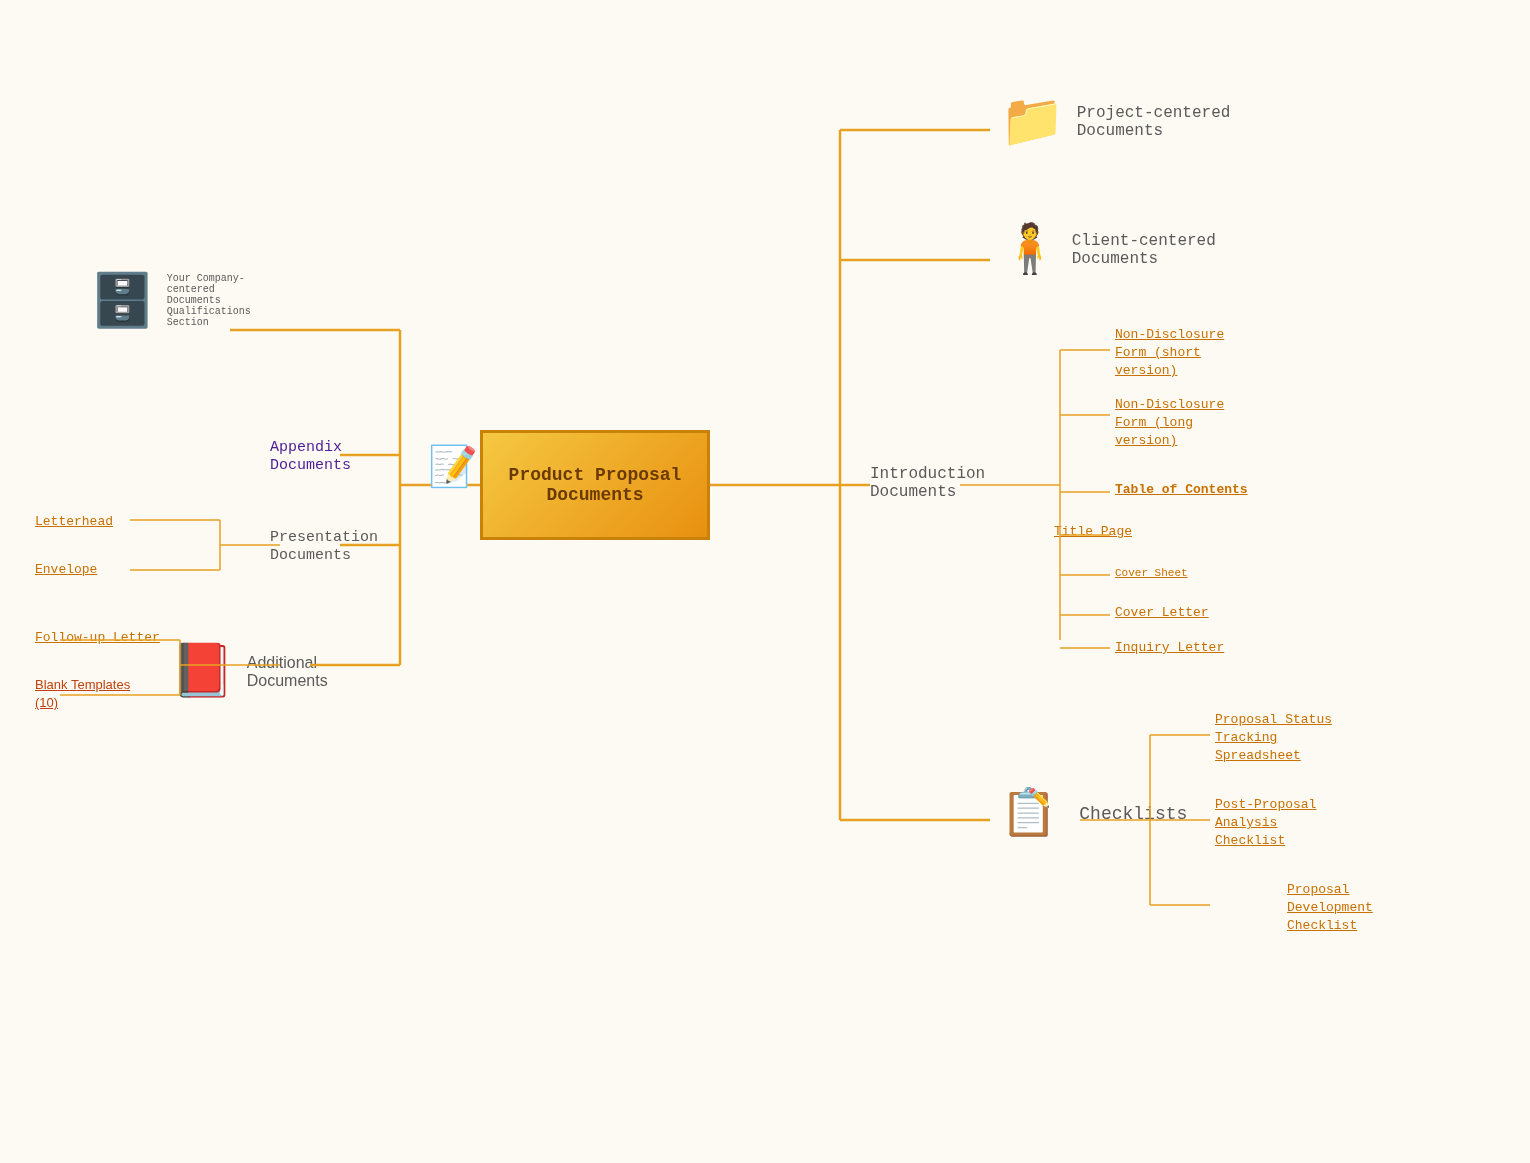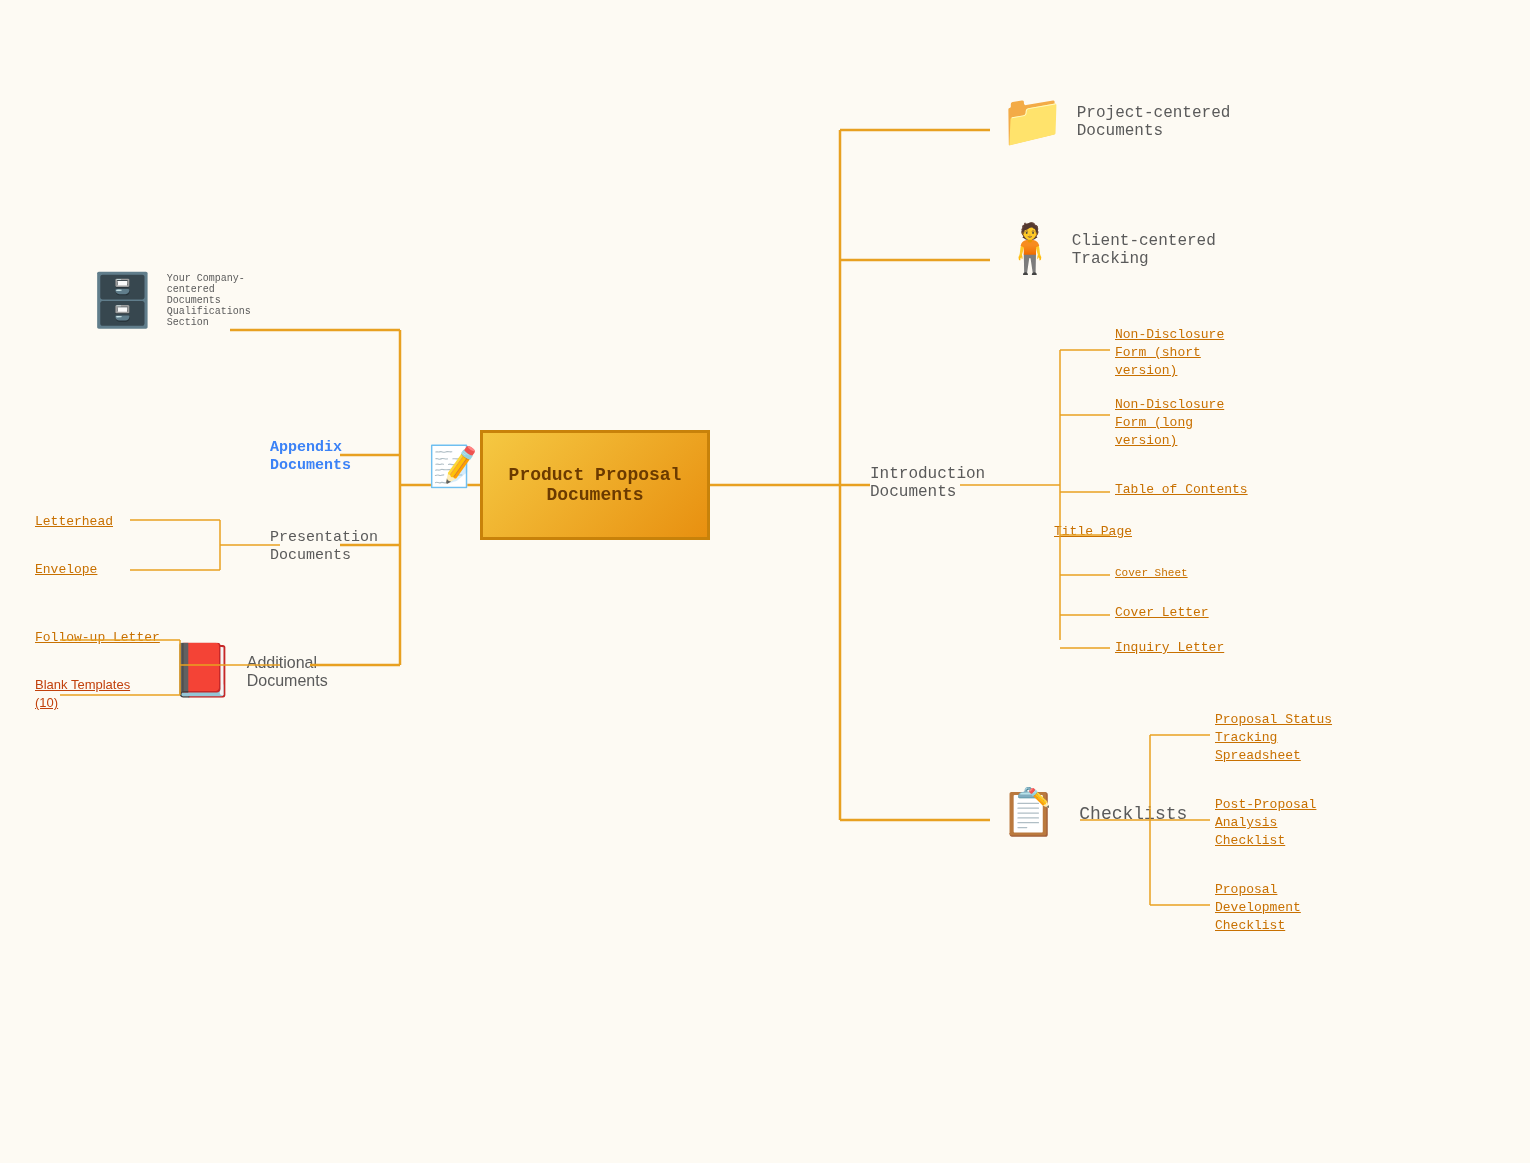--- a/index.html
+++ b/index.html
@@ -114,39 +114,39 @@
 
   <div style="position:absolute; left:1000px; top:90px; display:flex; align-items:center; gap:12px;">
     <span style="font-size:52px; color:#f0b800;">📁</span>
     <span style="font-family:'Courier New',monospace; color:#5a5a5a; font-size:16px; white-space:pre-line;">Project-centered
 Documents</span>
   </div>
 
   <div style="position:absolute; left:1000px; top:220px; display:flex; align-items:center; gap:12px;">
     <span style="font-size:48px; color:#5090c0;">🧍</span>
     <span style="font-family:'Courier New',monospace; color:#5a5a5a; font-size:16px; white-space:pre-line;">Client-centered
-Tracking</span>
+Documents</span>
   </div>
 
   <div style="position:absolute; left:870px; top:465px;">
     <span style="font-family:'Courier New',monospace; color:#5a5a5a; font-size:16px; white-space:pre-line;">Introduction
 Documents</span>
   </div>
 
   <div style="position:absolute; left:1115px; top:325px;">
     <span style="font-family:'Courier New',monospace; color:#c87000; font-size:13px; text-decoration:underline; cursor:pointer; white-space:pre-line;">Non-Disclosure
 Form (short
 version)</span>
   </div>
   <div style="position:absolute; left:1115px; top:395px;">
     <span style="font-family:'Courier New',monospace; color:#c87000; font-size:13px; text-decoration:underline; cursor:pointer; white-space:pre-line;">Non-Disclosure
 Form (long
 version)</span>
   </div>
-  <div style="position:absolute; left:1115px; top:480px;">
+  <div style="position:absolute; left:1115px; top:480px;font-weight:bold;">
     <span style="font-family:'Courier New',monospace; color:#c87000; font-size:13px; text-decoration:underline; cursor:pointer;">Table of Contents</span>
   </div>
   <div style="position:absolute; left:1054px; top:522px;">
     <span style="font-family:'Courier New',monospace; color:#c87000; font-size:13px; text-decoration:underline; cursor:pointer;">Title Page</span>
   </div>
   <div style="position:absolute; left:1115px; top:563px;">
     <span style="font-family:'Courier New',monospace; color:#c87000; font-size:11px; text-decoration:underline; cursor:pointer;">Cover Sheet</span>
   </div>
   <div style="position:absolute; left:1115px; top:603px;">
     <span style="font-family:'Courier New',monospace; color:#c87000; font-size:13px; text-decoration:underline; cursor:pointer;">Cover Letter</span>
@@ -166,38 +166,38 @@
   <div style="position:absolute; left:1215px; top:710px;">
     <span style="font-family:'Courier New',monospace; color:#c87000; font-size:13px; text-decoration:underline; cursor:pointer; white-space:pre-line;">Proposal Status
 Tracking
 Spreadsheet</span>
   </div>
   <div style="position:absolute; left:1215px; top:795px;">
     <span style="font-family:'Courier New',monospace; color:#c87000; font-size:13px; text-decoration:underline; cursor:pointer; white-space:pre-line;">Post-Proposal
 Analysis
 Checklist</span>
   </div>
-  <div style="position:absolute; left:1215px; top:880px;">
+  <div style="position:absolute; left:1287px; top:880px;">
     <span style="font-family:'Courier New',monospace; color:#c87000; font-size:13px; text-decoration:underline; cursor:pointer; white-space:pre-line;">Proposal
 Development
 Checklist</span>
   </div>
 
   <div style="position:absolute; left:90px; top:265px; display:flex; align-items:flex-start; gap:12px;">
 
     <span style="font-size:52px; color:#909090; margin-top:5px;">🗄️</span>
     <span style="font-family:'Courier New',monospace; color:#5a5a5a; font-size:10px; white-space:pre-line; margin-top:8px;">Your Company-
 centered
 Documents
 Qualifications
 Section</span>
   </div>
 
   <div style="position:absolute; left:270px; top:438px;">
-    <span style="font-family:'Courier New',monospace; color:#3b82f6; font-size:15px; white-space:pre-line;font-weight:bold;">Appendix
+    <span style="font-family:'Courier New',monospace; color:#4c1d95; font-size:15px; white-space:pre-line;">Appendix
 Documents</span>
   </div>
 
   <div style="position:absolute; left:270px; top:528px;">
     <span style="font-family:'Courier New',monospace; color:#5a5a5a; font-size:15px; white-space:pre-line;">Presentation
 Documents</span>
   </div>
 
   <div style="position:absolute; left:35px; top:512px;">
     <span style="font-family:'Courier New',monospace; color:#c87000; font-size:13px; text-decoration:underline; cursor:pointer;">Letterhead</span>

